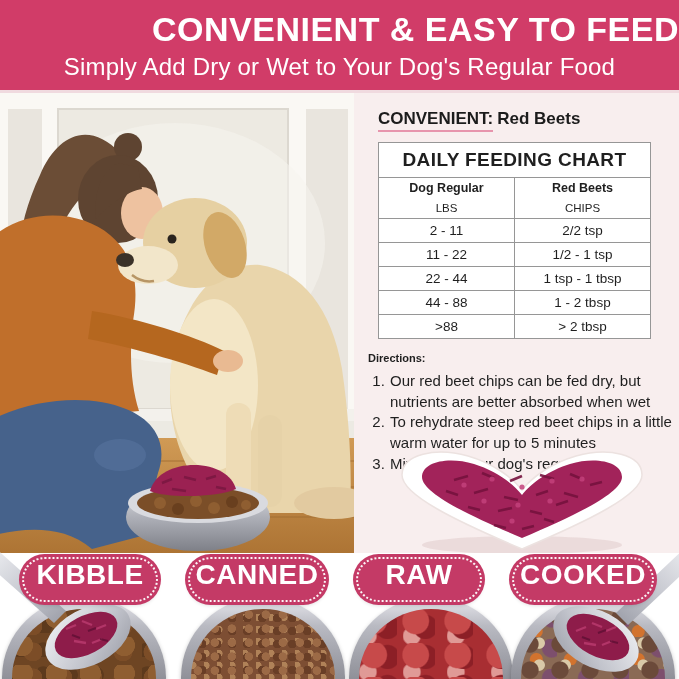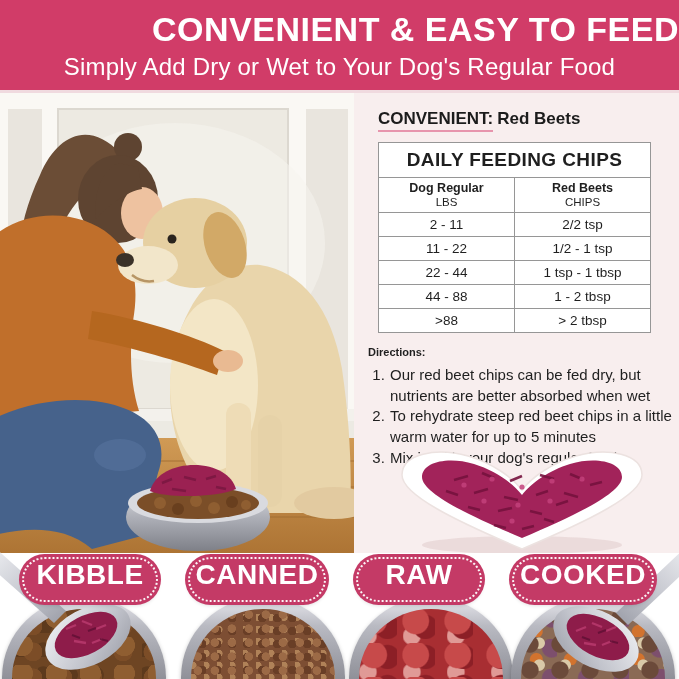--- a/index.html
+++ b/index.html
@@ -26,21 +26,21 @@
   .ingredients { margin:16px 0 0 16px; font-size:17px; font-weight:bold; color:#1c1c1c; }
   .ing-label { border-bottom:2px solid #e795ad; padding-bottom:2px; }
   .ing-value { margin-left:4px; }
 
   table.chart { border-collapse:collapse; margin:13px 0 0 16px; width:273px; background:#fff; table-layout:fixed; }
   table.chart th, table.chart td { border:1px solid #969696; text-align:center; color:#1f1f1f; }
   .chart-title th { font-size:19px; font-weight:bold; padding:6px 0; letter-spacing:0.4px; }
   .col-w { width:100px; } .col-a { width:173px; }
   .col-head th { padding:3px 0 4px; }
   .col-head .l1 { font-size:12.5px; font-weight:bold; }
-  .col-head .l2 { font-size:11.5px; font-weight:normal; margin-top:1px; }
+  .col-head .l2 { font-size:11.5px; font-weight:normal; margin-top:7px; }
   tbody td { font-size:13.5px; padding:4px 12px; font-weight:normal; }
 
   .directions { margin:13px 0 0 6px; width:305px; color:#1f1f1f; }
   .dir-label { font-size:11px; font-weight:bold; }
   .directions ol { margin:7px 0 0 0; padding-left:21px; font-size:15px; line-height:1.38; }
   .directions li { margin:0; padding-left:1px; }
 
   .heart-wrap { position:absolute; left:32px; top:352px; width:256px; height:112px; }
 
   
@@ -180,21 +180,21 @@
   </div>
 
   <div class="panel">
     <div class="ingredients">
       <span class="ing-label">CONVENIENT:</span><span class="ing-value">Red Beets</span>
     </div>
 
     <table class="chart">
       <thead>
         <tr class="chart-title">
-          <th colspan="2">DAILY FEEDING CHIPS</th>
+          <th colspan="2">DAILY FEEDING CHART</th>
         </tr>
         <tr class="col-head">
           <th class="col-w">
             <div class="l1">Dog Regular</div>
             <div class="l2">LBS</div>
           </th>
           <th class="col-a">
             <div class="l1">Red Beets</div>
             <div class="l2">CHIPS</div>
           </th>

